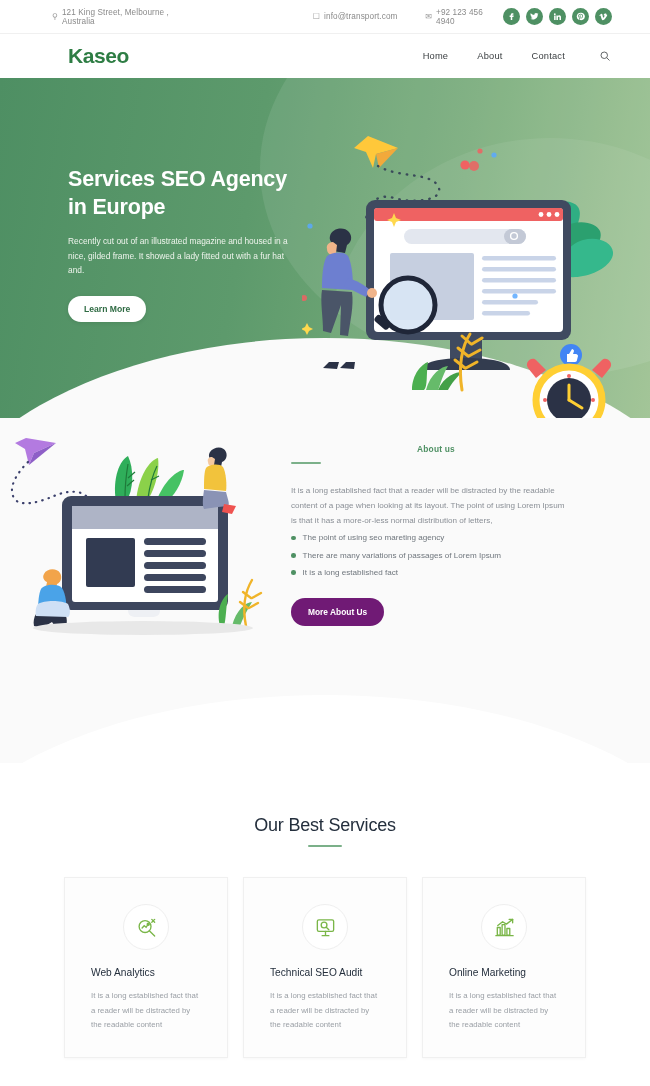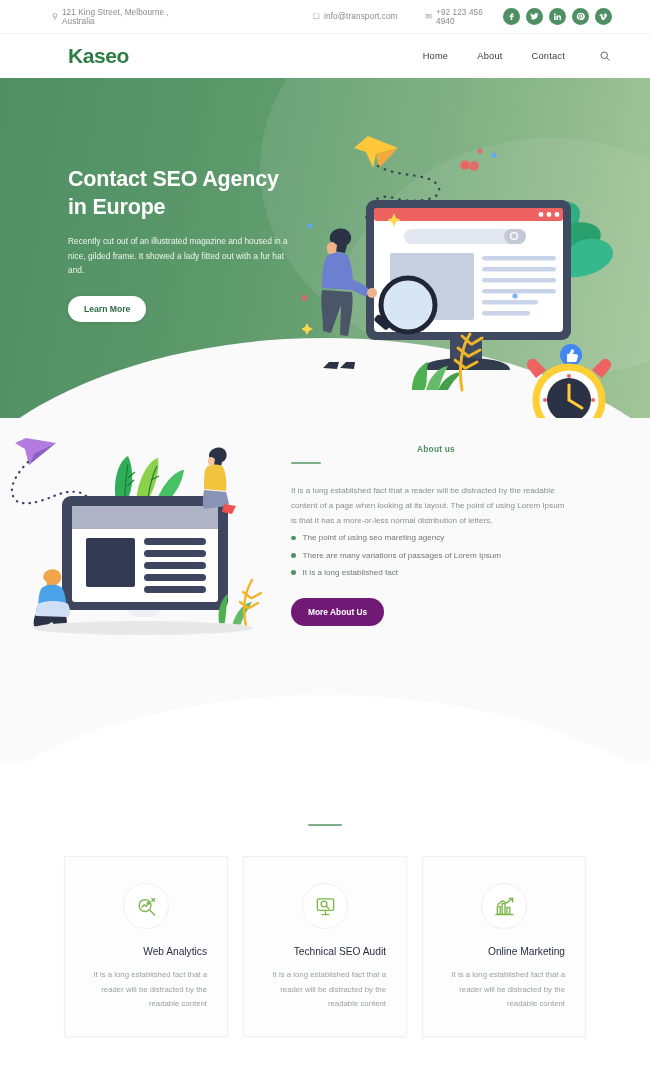--- a/index.html
+++ b/index.html
@@ -103,21 +103,21 @@
     border: none; cursor: pointer;
   }
 
   
   .services { position: relative; width: 650px; padding-top: 52px; background: #ffffff; }
   .svc-title { text-align:center; font-size: 18px; color: #242f3d; font-weight: 400; letter-spacing: -.2px; }
   .svc-rule { margin: 9px auto 0; width: 34px; height: 2.4px; background: #7bb089; border-radius: 2px; }
   .cards { display: flex; gap: 15px; padding: 30px 64px 0; }
   .card {
     flex: 1; background: #fdfdfd; border: 1px solid #f0f0f0;
-    padding: 26px 20px 24px; text-align: right;
+    padding: 26px 26px 24px; text-align: left;
     box-shadow: 0 1px 3px rgba(0,0,0,.03);
   }
   .card-icon {
     width: 46px; height: 46px; border-radius: 50%;
     border: 1px solid #efefef; background: #fff;
     margin: 0 auto 17px; display:flex; align-items:center; justify-content:center;
   }
   .card-icon svg { width: 23px; height: 23px; }
   .card-name { font-size: 10.2px; color: #242f3d; font-weight: 400; }
   .card-desc { margin-top: 11px; font-size: 7.8px; line-height: 1.85; color: #9a9fa5; }
@@ -274,21 +274,21 @@
         </g>
       <circle cx="163" cy="47" r="4.6" fill="#ef6262"></circle>
       <g fill="#5aa9ff" opacity=".85">
           <circle cx="192" cy="37" r="2.6"></circle>
           <circle cx="8" cy="108" r="2.6"></circle>
           <circle cx="213" cy="178" r="2.6"></circle>
         </g>
     </svg>
 
     <div class="hero-inner">
-      <h1 class="hero-title">Contact SEO Agency in Europe</h1>
+      <h1 class="hero-title">Services SEO Agency in Europe</h1>
       <p class="hero-sub">Recently cut out of an illustrated magazine and housed in a nice, gilded frame. It showed a lady fitted out with a fur hat and.</p>
       <button class="hero-btn">Learn More</button>
     </div>
 
     <div class="hero-bottom-mask"></div>
   </div>
 
   <div class="about">
 
     <svg class="about-art" viewBox="0 0 262 215">
@@ -364,20 +364,21 @@
           <span>It is a long established fact</span>
         </li>
       </ul>
       <button class="about-btn">More About Us</button>
     </div>
 
     <div class="about-bottom-mask"></div>
   </div>
 
   <div class="services">
+    <h2 class="svc-title">Our Best Services</h2>
     <div class="svc-rule"></div>
 
     <div class="cards">
 
       <div class="card">
         <div class="card-icon">
           <svg viewBox="0 0 24 24" fill="none" stroke="#7ab648" stroke-width="1.4" stroke-linecap="round">
             <circle cx="10.5" cy="11" r="6.2"></circle>
             <line x1="15.2" y1="15.6" x2="20.5" y2="20.8"></line>
             <polyline points="7.4,12.6 9.6,10.2 11.6,11.8 13.8,8.6"></polyline>

